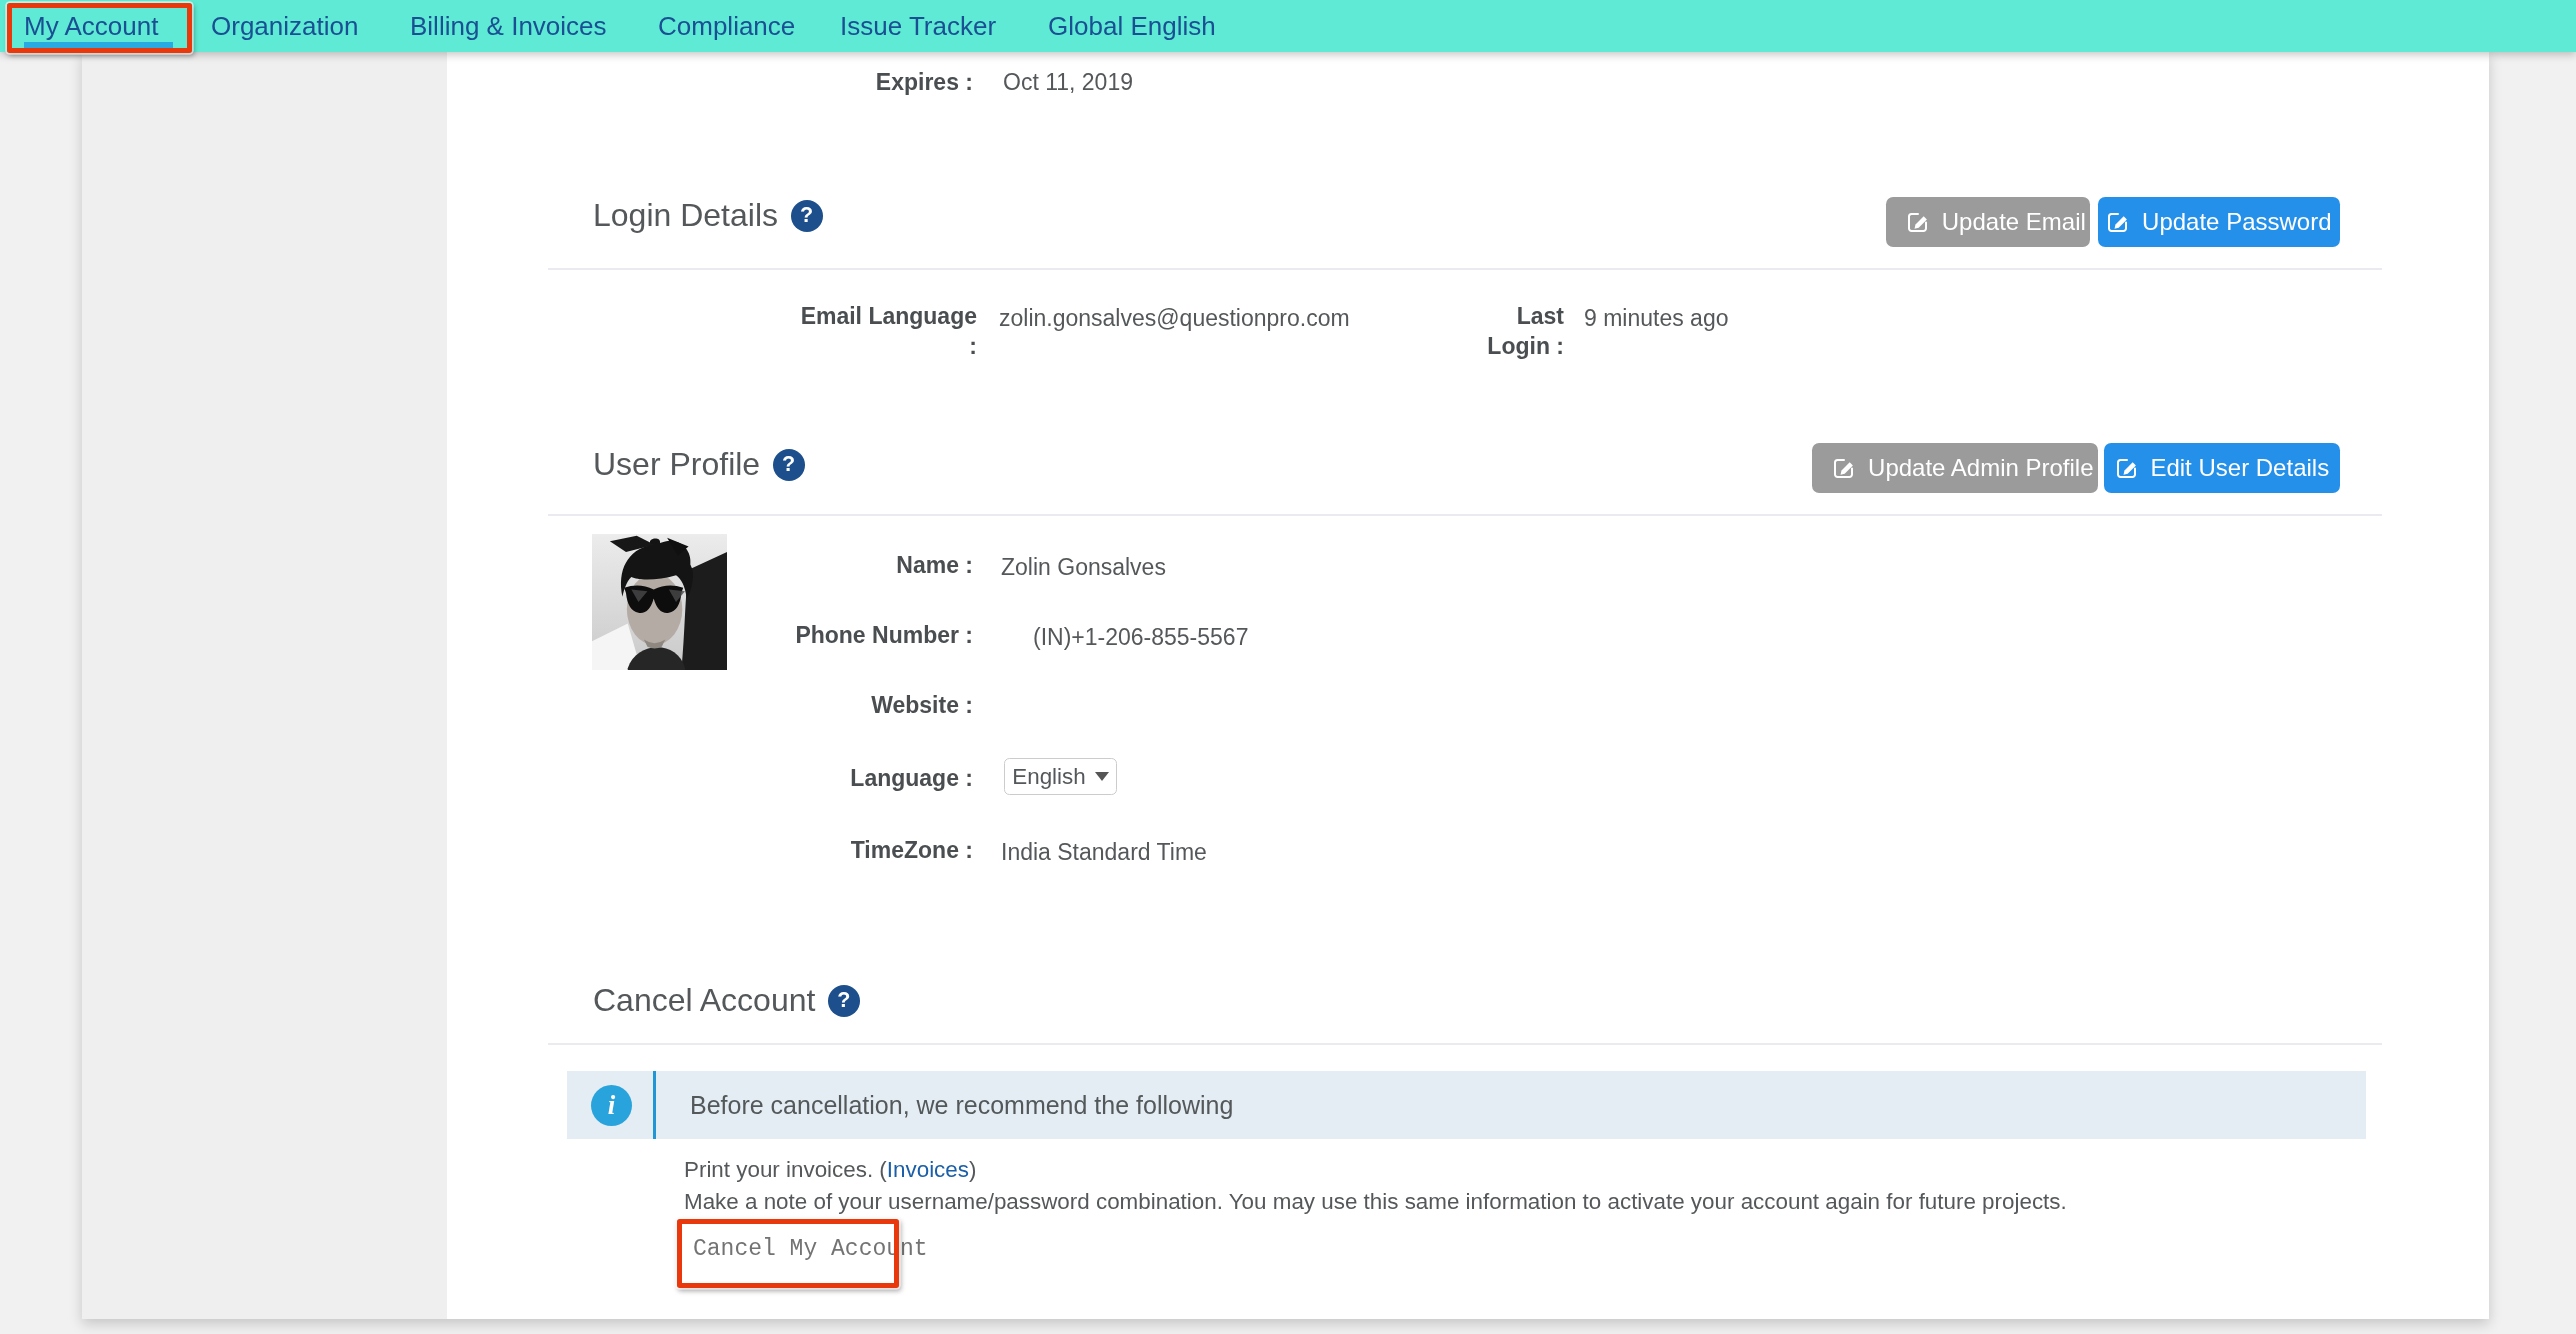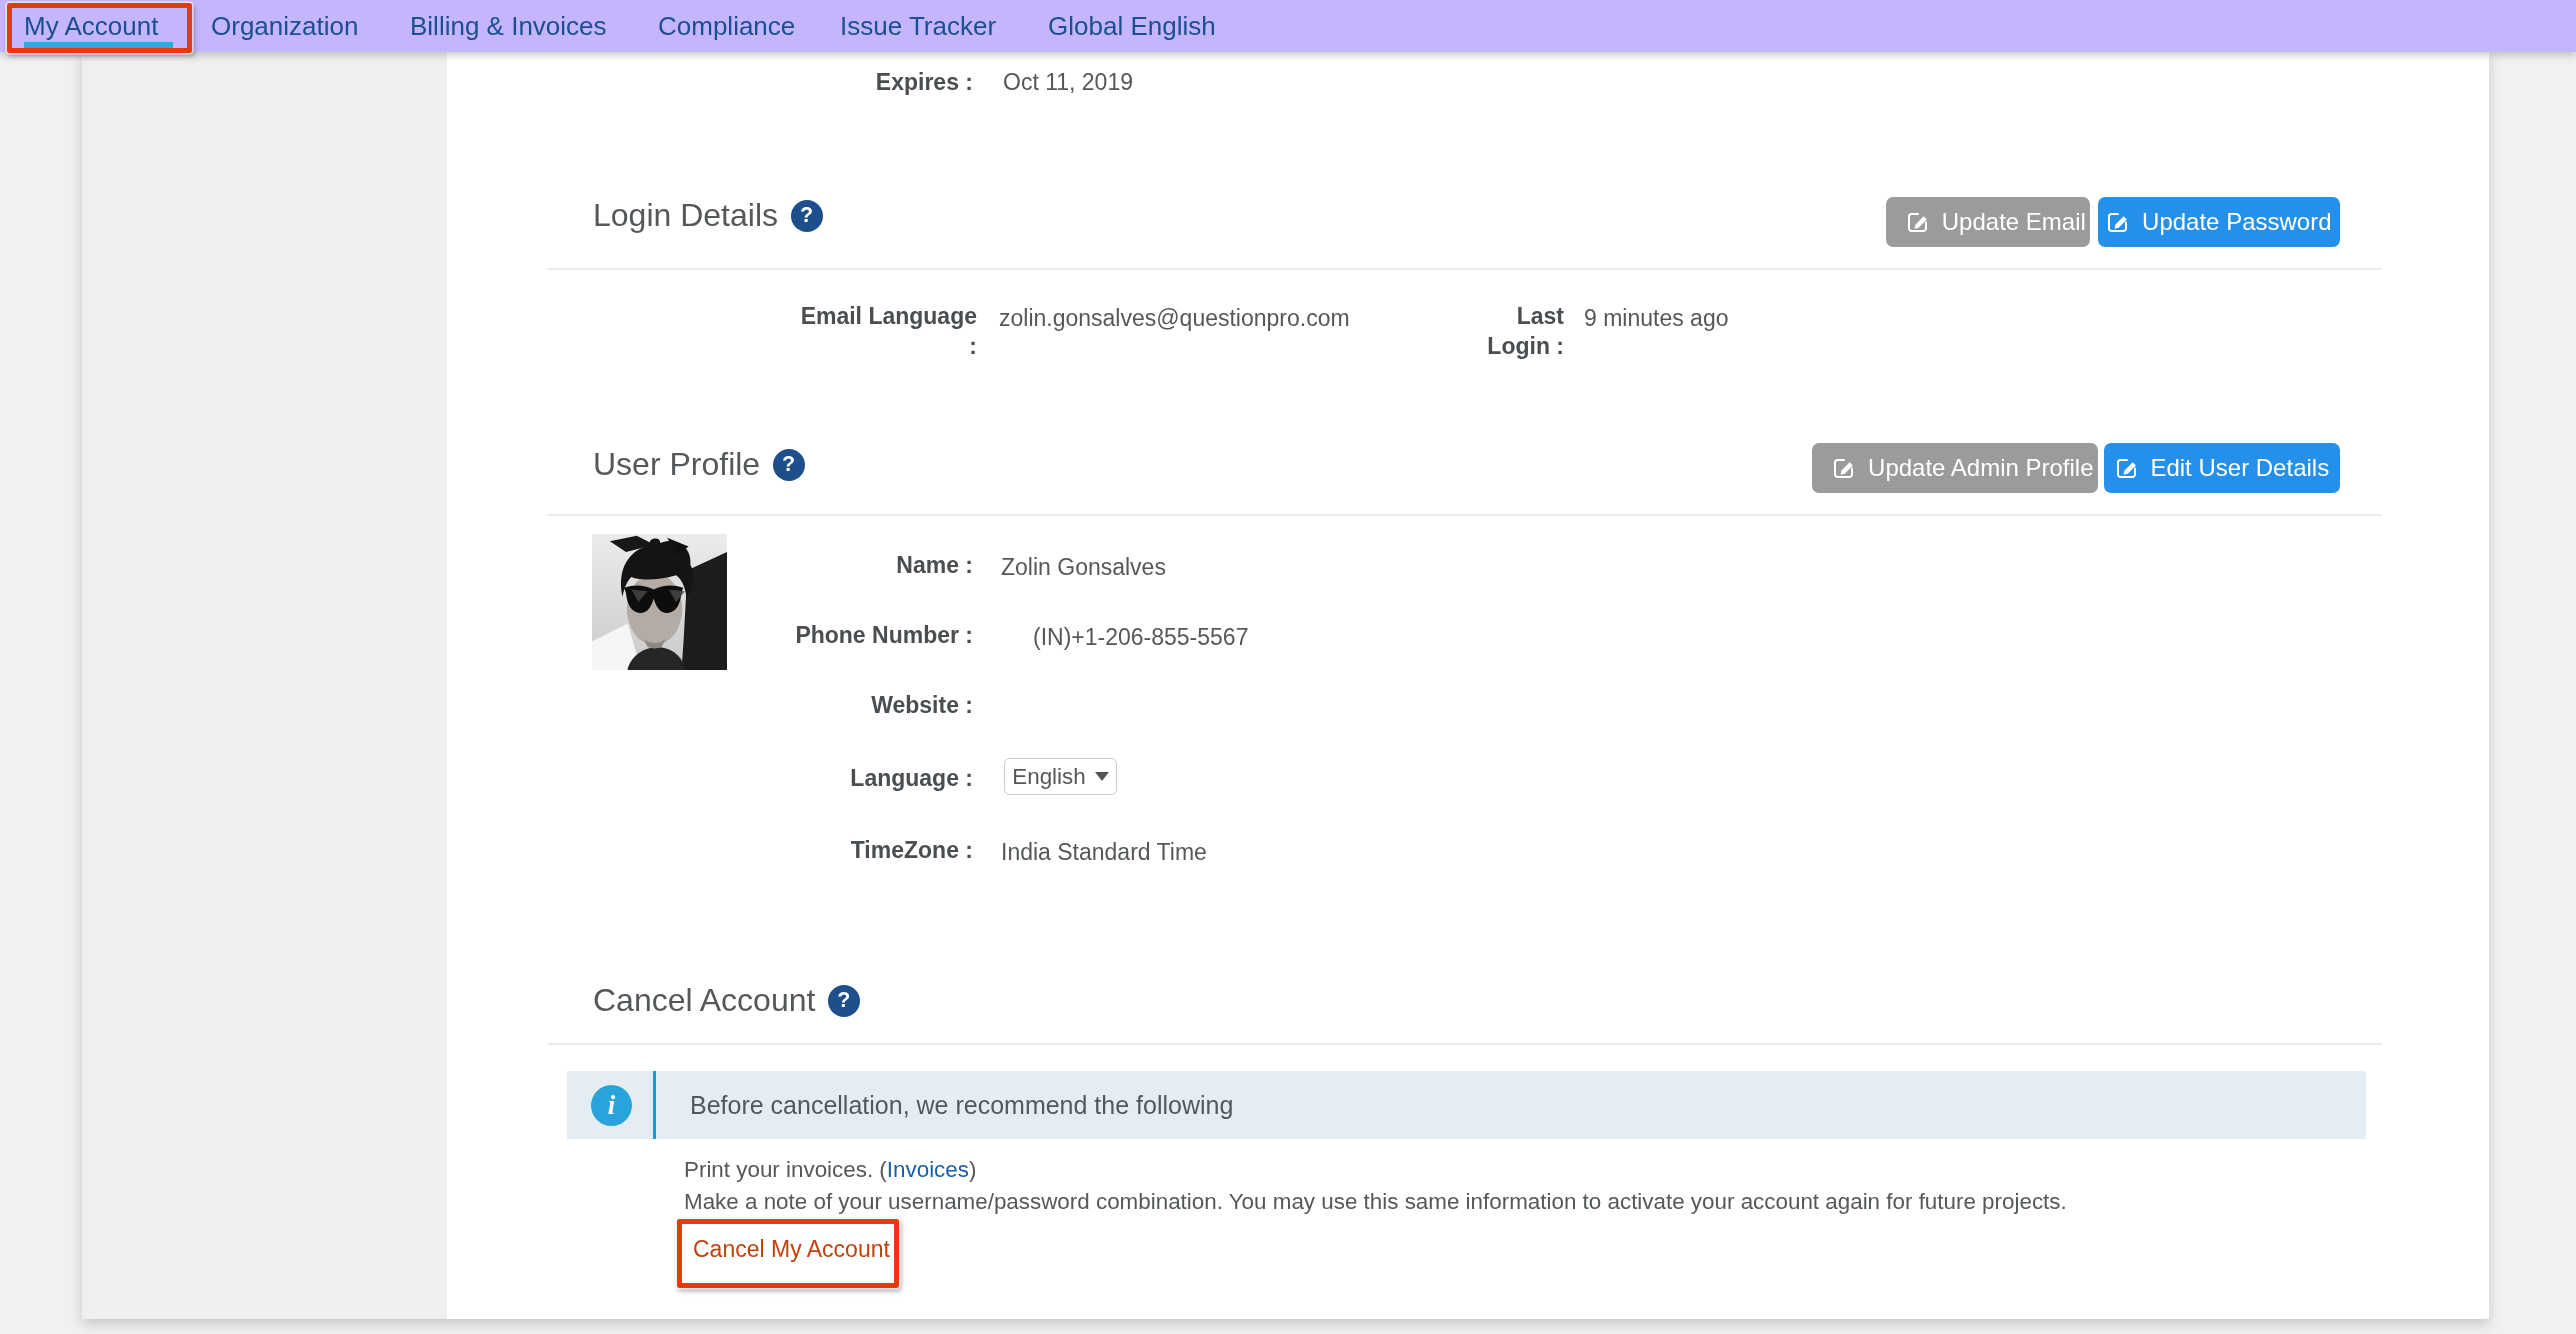--- a/index.html
+++ b/index.html
@@ -1,21 +1,21 @@
 <!DOCTYPE html>
 <html style="font-size:14.3px"><head>
 <meta charset="utf-8">
 <style>
   * { margin:0; padding:0; box-sizing:border-box; }
   html,body { background:#f1f1f1; }
   body { font-family:"Liberation Sans","DejaVu Sans",sans-serif; }
   .page { position:relative; width:2576px; height:1335px; background:#f1f1f1; overflow:hidden; }
 
   
-  .topnav { position:absolute; left:0; top:0; width:2576px; height:52px; background:#c4b5fd;
+  .topnav { position:absolute; left:0; top:0; width:2576px; height:52px; background:#5eead4;
             box-shadow:0 2.7px 8px rgba(0,0,0,0.22); z-index:30; }
   .tab { position:absolute; top:0; height:52px; line-height:52px; font-size:26px; color:#1a4f93;
          cursor:pointer; white-space:nowrap; }
   .t0{ left:24px; } .t1{ left:211px; } .t2{ left:410px; } .t3{ left:658px; } .t4{ left:840px; } .t5{ left:1048px; }
   .active-underline { position:absolute; left:24px; top:42px; width:149px; height:6.3px; background:#29abe2; }
 
   
   .annotation { position:absolute; border:5.4px solid #e8380c; border-radius:2.7px; pointer-events:none; z-index:40;
                 box-shadow:0 0 0 1.8px rgba(255,255,255,0.6), 1.8px 2.7px 5.4px rgba(0,0,0,0.35); }
   .ann-nav { left:7.2px; top:2.7px; width:185px; height:50px; }
@@ -53,22 +53,22 @@
   
   .info-box { position:absolute; left:485px; top:1019px; width:1799px; height:68px; background:#e3edf3; }
   .info-icon { position:absolute; left:509px; top:1033px; width:41px; height:41px; border-radius:50%;
                background:#29a3dc; color:#ffffff; display:flex; align-items:center; justify-content:center;
                font-size:27px; font-style:italic; font-family:"Liberation Serif","DejaVu Serif",serif; font-weight:bold; z-index:2; }
   .info-vline { position:absolute; left:571px; top:1019px; width:2.7px; height:68px; background:#2196d6; }
   .info-heading { position:absolute; left:608px; top:1019px; height:68px; display:flex; align-items:center;
                   font-size:25px; color:#54585a; }
   .smalltext { position:absolute; left:602px; font-size:22.4px; color:#55585a; white-space:nowrap; }
   .link { color:#1b5fa8; cursor:pointer; }
-  .cancel-link { position:absolute; left:611px; top:1184px; font-size:23px; font-weight:500; color:#c2410c;
-                 cursor:pointer; white-space:nowrap; }
+  .cancel-link { position:absolute; left:611px; top:1184px; font-size:23px; font-weight:500; color:#737373;
+                 cursor:pointer; white-space:nowrap;font-family:Liberation Mono, monospace; }
   .ann-cancel { left:595px; top:1167px; width:222px; height:69px; }
 </style>
 </head>
 <body>
 
 <div class="page">
 
   <div class="topnav">
     <div class="tab t0">My Account</div>
     <div class="tab t1">Organization</div>

